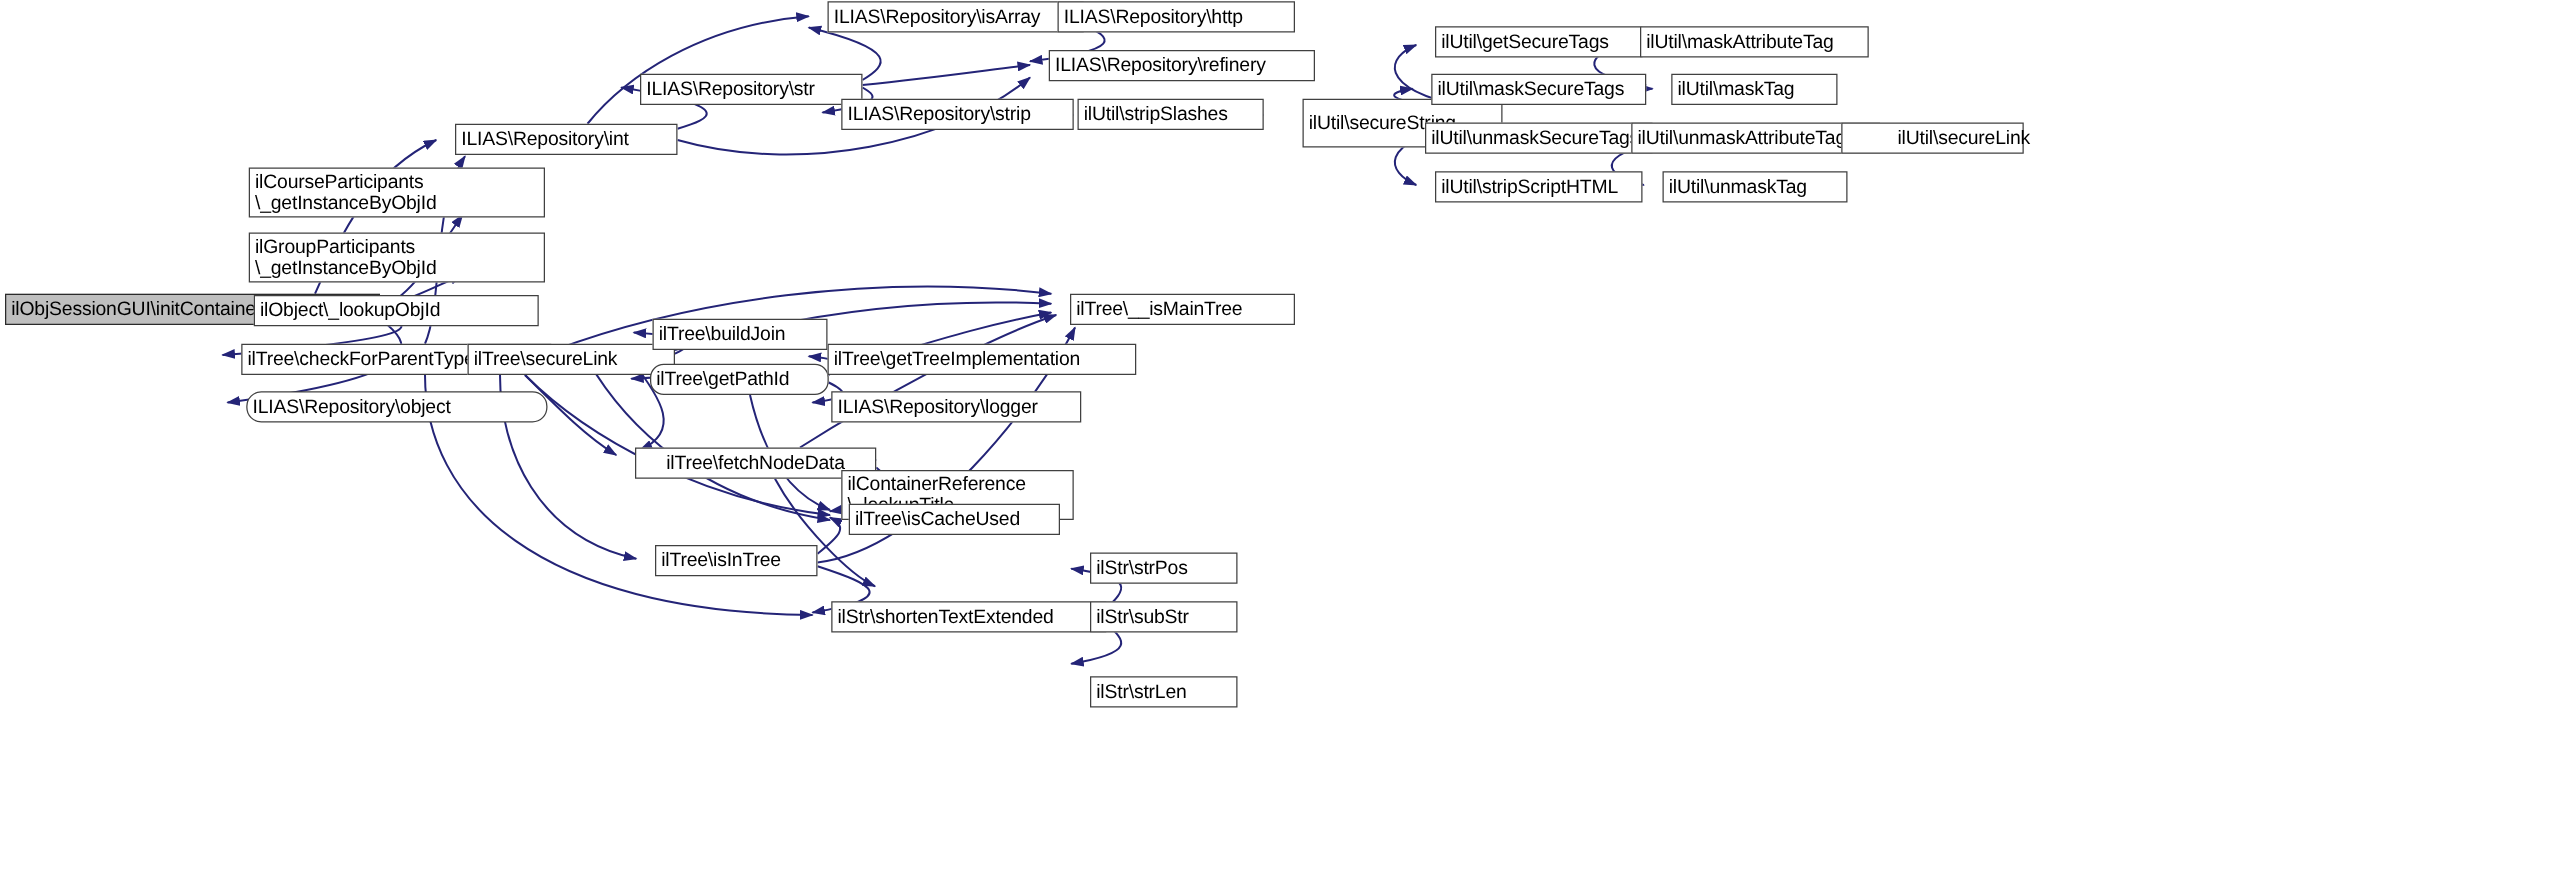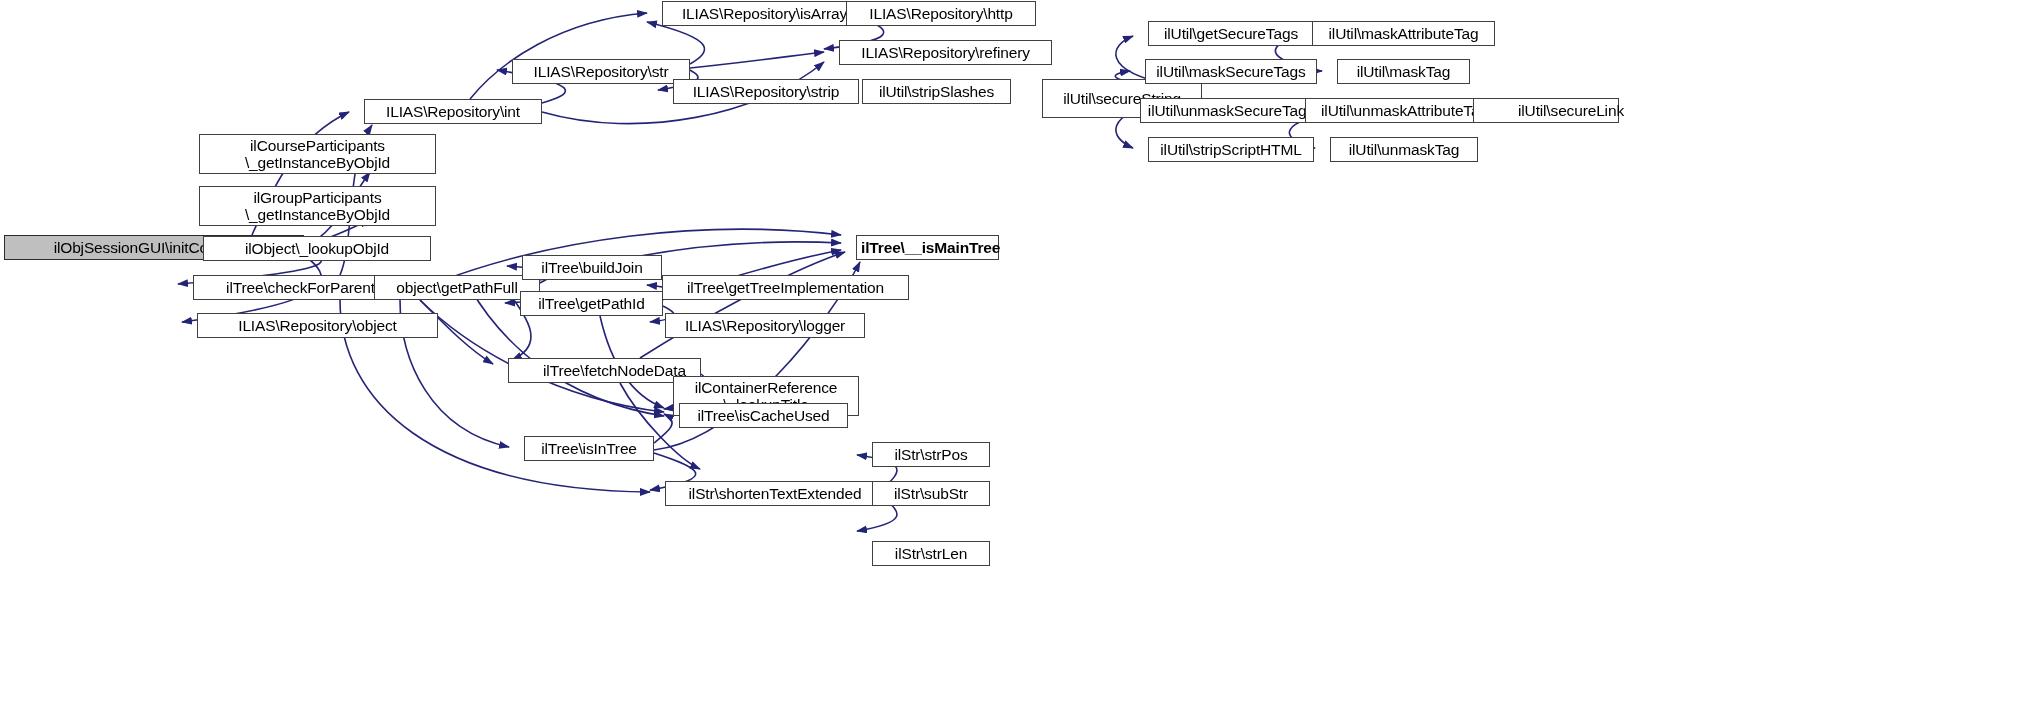--- a/index.html
+++ b/index.html
@@ -25,21 +25,21 @@
   }
   .node {
     position: absolute;
     box-sizing: border-box;
     border: 1px solid #404040;
     background: #ffffff;
     color: #000000;
     display: flex;
     align-items: center;
     justify-content: center;
-    text-align: center;
+    text-align: left;
     font-size: 15.5px;
     line-height: 1.12;
     letter-spacing: -0.15px;
     white-space: pre-line;
     padding: 0 4px;
   }
   .node.root-node {
     background: #bfbfbf;
     border-color: #2b2b2b;
   }
@@ -113,44 +113,44 @@
       </g>
   </svg>
   <div id="node-group">
       <div class="node root-node" style="left: 4px; top: 235px; width: 300px; height: 25px;"><span class="node-label">ilObjSessionGUI\initContainer</span></div>
       <div class="node" style="left: 199px; top: 134px; width: 237px; height: 40px;"><span class="node-label">ilCourseParticipants
 \_getInstanceByObjId</span></div>
       <div class="node" style="left: 199px; top: 186px; width: 237px; height: 40px;"><span class="node-label">ilGroupParticipants
 \_getInstanceByObjId</span></div>
       <div class="node" style="left: 203px; top: 236px; width: 228px; height: 25px;"><span class="node-label">ilObject\_lookupObjId</span></div>
       <div class="node" style="left: 193px; top: 275px; width: 248px; height: 25px;"><span class="node-label">ilTree\checkForParentType</span></div>
-      <div class="node" style="left: 197px; top: 313px; width: 241px; height: 25px;"><span class="node-label">ILIAS\Repository\object</span></div>
+      <div class="node" style="left: 197px; top: 313px; width: 241px; height: 25px; border-radius: 12px;"><span class="node-label">ILIAS\Repository\object</span></div>
       <div class="node" style="left: 364px; top: 99px; width: 178px; height: 25px;"><span class="node-label">ILIAS\Repository\int</span></div>
       <div class="node" style="left: 512px; top: 59px; width: 178px; height: 25px;"><span class="node-label">ILIAS\Repository\str</span></div>
       <div class="node" style="left: 673px; top: 79px; width: 186px; height: 25px;"><span class="node-label">ILIAS\Repository\strip</span></div>
       <div class="node" style="left: 662px; top: 1px; width: 205px; height: 25px;"><span class="node-label">ILIAS\Repository\isArray</span></div>
       <div class="node" style="left: 846px; top: 1px; width: 190px; height: 25px;"><span class="node-label">ILIAS\Repository\http</span></div>
       <div class="node" style="left: 839px; top: 40px; width: 213px; height: 25px;"><span class="node-label">ILIAS\Repository\refinery</span></div>
       <div class="node" style="left: 862px; top: 79px; width: 149px; height: 25px;"><span class="node-label">ilUtil\stripSlashes</span></div>
       <div class="node" style="left: 1010px; top: 79px; width: 160px; height: 39px; margin-left: 32px;"><span class="node-label">ilUtil\secureString</span></div>
       <div class="node" style="left: 1148px; top: 21px; width: 166px; height: 25px;"><span class="node-label">ilUtil\getSecureTags</span></div>
       <div class="node" style="left: 1145px; top: 59px; width: 172px; height: 25px;"><span class="node-label">ilUtil\maskSecureTags</span></div>
       <div class="node" style="left: 1140px; top: 98px; width: 182px; height: 25px;"><span class="node-label">ilUtil\unmaskSecureTags</span></div>
       <div class="node" style="left: 1148px; top: 137px; width: 166px; height: 25px;"><span class="node-label">ilUtil\stripScriptHTML</span></div>
       <div class="node" style="left: 1312px; top: 21px; width: 183px; height: 25px;"><span class="node-label">ilUtil\maskAttributeTag</span></div>
       <div class="node" style="left: 1337px; top: 59px; width: 133px; height: 25px;"><span class="node-label">ilUtil\maskTag</span></div>
       <div class="node" style="left: 1305px; top: 98px; width: 199px; height: 25px;"><span class="node-label">ilUtil\unmaskAttributeTag</span></div>
       <div class="node" style="left: 1330px; top: 137px; width: 148px; height: 25px;"><span class="node-label">ilUtil\unmaskTag</span></div>
       <div class="node" style="left: 1473px; top: 98px; width: 146px; height: 25px; padding-left: 44px;"><span class="node-label">ilUtil\secureLink</span></div>
-      <div class="node" style="left: 374px; top: 275px; width: 166px; height: 25px;"><span class="node-label">object\getPathFull</span></div>
+      <div class="node" style="left: 374px; top: 275px; width: 166px; height: 25px;"><span class="node-label">ilTree\secureLink</span></div>
       <div class="node" style="left: 522px; top: 255px; width: 140px; height: 25px;"><span class="node-label">ilTree\buildJoin</span></div>
-      <div class="node" style="left: 520px; top: 291px; width: 143px; height: 25px;"><span class="node-label">ilTree\getPathId</span></div>
+      <div class="node" style="left: 520px; top: 291px; width: 143px; height: 25px; border-radius: 11px;"><span class="node-label">ilTree\getPathId</span></div>
       <div class="node" style="left: 662px; top: 275px; width: 247px; height: 25px;"><span class="node-label">ilTree\getTreeImplementation</span></div>
       <div class="node" style="left: 665px; top: 313px; width: 200px; height: 25px;"><span class="node-label">ILIAS\Repository\logger</span></div>
-      <div class="node" style="left: 856px; top: 235px; width: 143px; height: 25px; font-weight: bold;"><span class="node-label">ilTree\__isMainTree</span></div>
+      <div class="node" style="left: 856px; top: 235px; width: 180px; height: 25px;"><span class="node-label">ilTree\__isMainTree</span></div>
       <div class="node" style="left: 508px; top: 358px; width: 193px; height: 25px; padding-left: 24px;"><span class="node-label">ilTree\fetchNodeData</span></div>
       <div class="node" style="left: 673px; top: 376px; width: 186px; height: 40px;"><span class="node-label">ilContainerReference
 \_lookupTitle</span></div>
       <div class="node" style="left: 679px; top: 403px; width: 169px; height: 25px;"><span class="node-label">ilTree\isCacheUsed</span></div>
       <div class="node" style="left: 524px; top: 436px; width: 130px; height: 25px;"><span class="node-label">ilTree\isInTree</span></div>
       <div class="node" style="left: 665px; top: 481px; width: 220px; height: 25px;"><span class="node-label">ilStr\shortenTextExtended</span></div>
       <div class="node" style="left: 872px; top: 442px; width: 118px; height: 25px;"><span class="node-label">ilStr\strPos</span></div>
       <div class="node" style="left: 872px; top: 481px; width: 118px; height: 25px;"><span class="node-label">ilStr\subStr</span></div>
       <div class="node" style="left: 872px; top: 520px; width: 118px; height: 25px; margin-top: 21px;"><span class="node-label">ilStr\strLen</span></div>
     </div>

